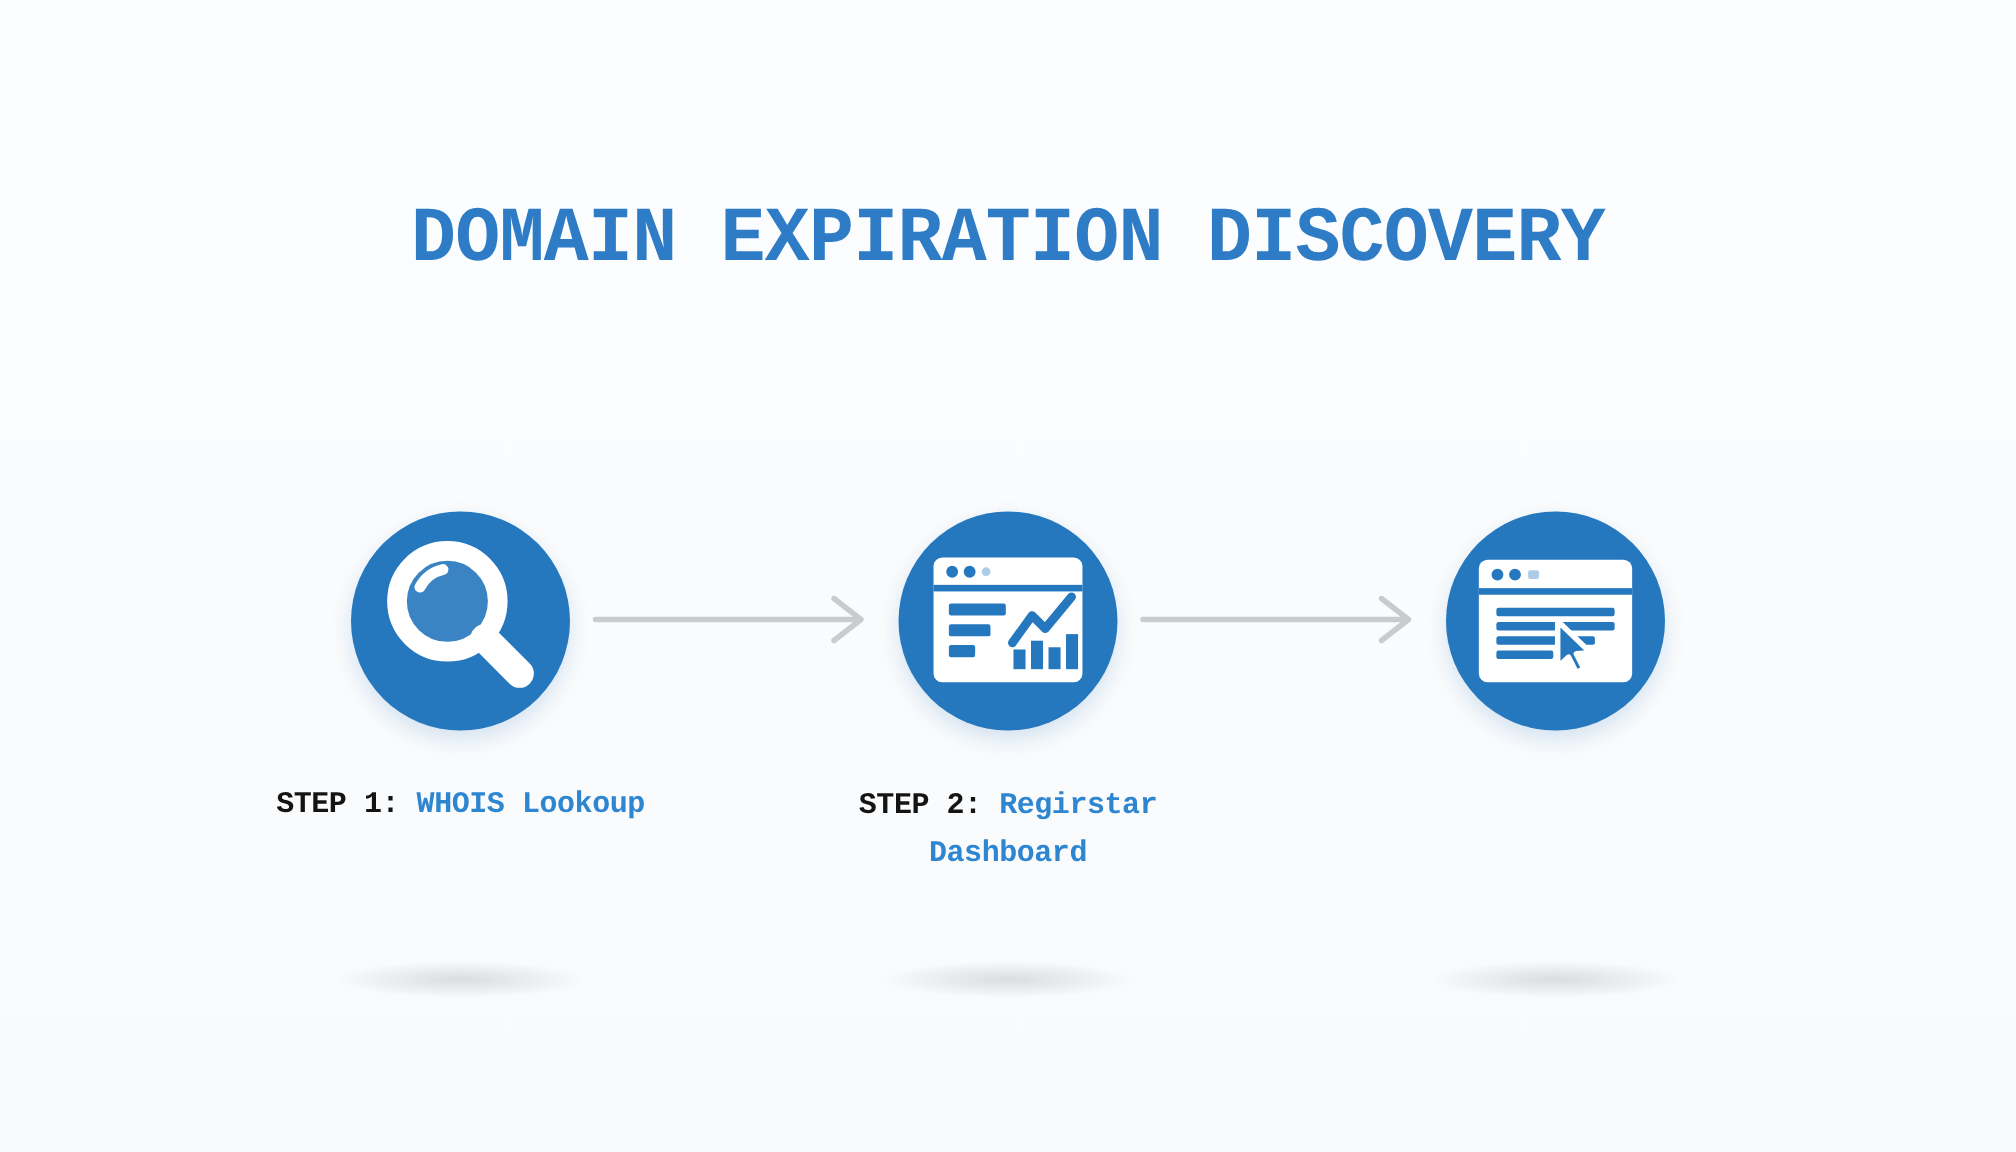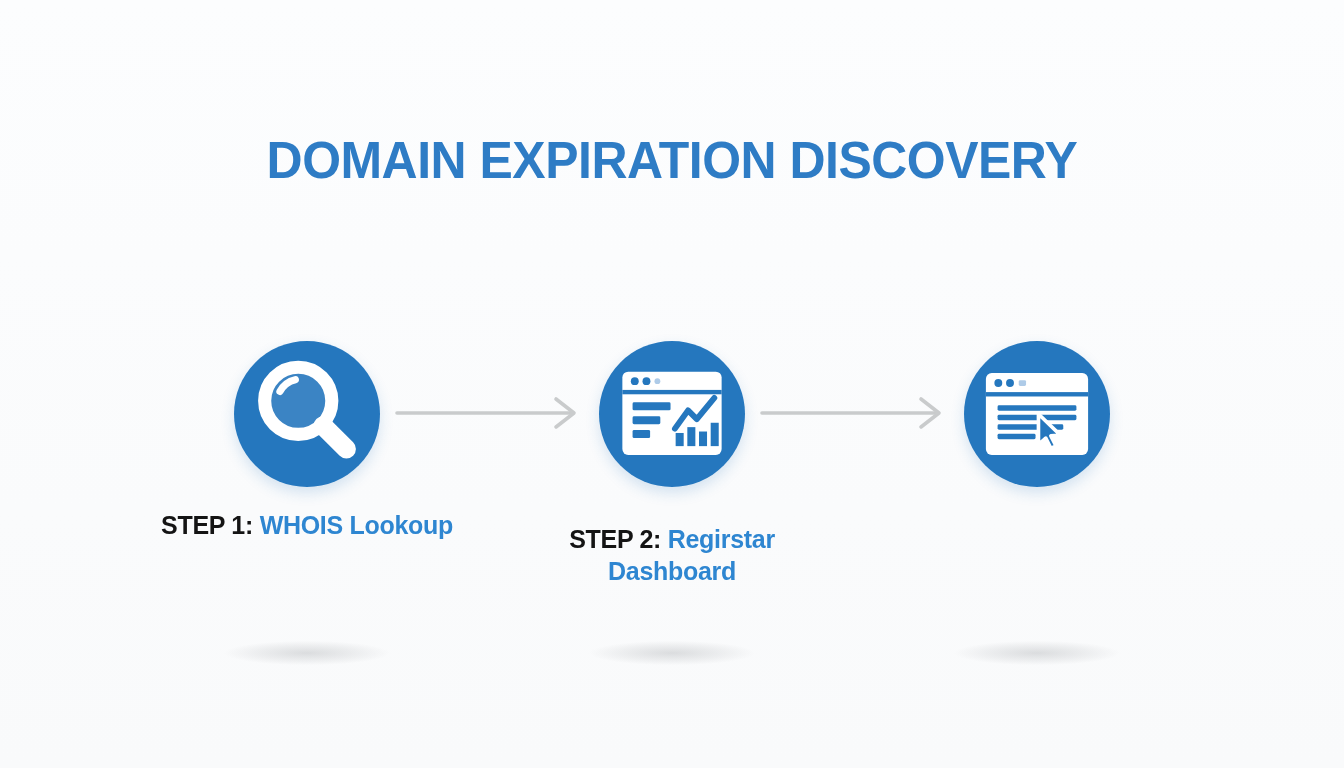--- a/index.html
+++ b/index.html
@@ -11,21 +11,21 @@
     --icon-dot-light:#AECBE8;
   }
   *{margin:0;padding:0;box-sizing:border-box;}
   html,body{width:1344px;height:768px;overflow:hidden;}
   body{
     font-family:"Liberation Sans", sans-serif;
     background:linear-gradient(180deg,#fcfdfe 0%,#f9fafb 100%);
   }
   .canvas{
     position:relative;
-    width:1344px;height:676px;
+    width:1344px;height:676px;font-family:Liberation Mono, monospace;
   }
   .title{
     position:absolute;
     left:0;top:130px;width:1344px;
     text-align:center;
     font-size:52px;
     font-weight:700;
     letter-spacing:-0.5px;
     color:var(--title-blue);
     transform:scaleX(0.96);
@@ -43,31 +43,31 @@
   .circle svg{width:146px;height:146px;display:block;}
   .c1{left:234px;top:341px;}
   .c2{left:599px;top:341px;}
   .c3{left:964px;top:341px;}
   .arrow{
     position:absolute;top:394px;width:190px;height:38px;
   }
   .a1{left:394px;}
   .a2{left:759px;}
   .label{
-    position:absolute;top:509px;
+    position:absolute;top:521px;
     width:360px;
     text-align:center;
-    font-size:25px;font-weight:700;
+    font-size:20px;font-weight:700;
     letter-spacing:-0.3px;
     line-height:32px;
     color:var(--label-black);
   }
   .l1{left:127px;}
   .l2{left:492px;}
-  .l2 .label-inner{max-width:225px;margin:14px auto;display:block;}
+  .l2 .label-inner{max-width:225px;margin:1px auto;display:block;}
   .l3{left:857px;}
   .label .step-name{color:var(--label-blue);}
   .shadow{
     position:absolute;top:636px;
     width:230px;height:34px;
     background:radial-gradient(50% 50% at 50% 50%, rgba(95,100,106,0.20) 0%, rgba(95,100,106,0.08) 45%, rgba(95,100,106,0) 72%);
   }
   .s1{left:192px;}
   .s2{left:557px;}
   .s3{left:922px;}

